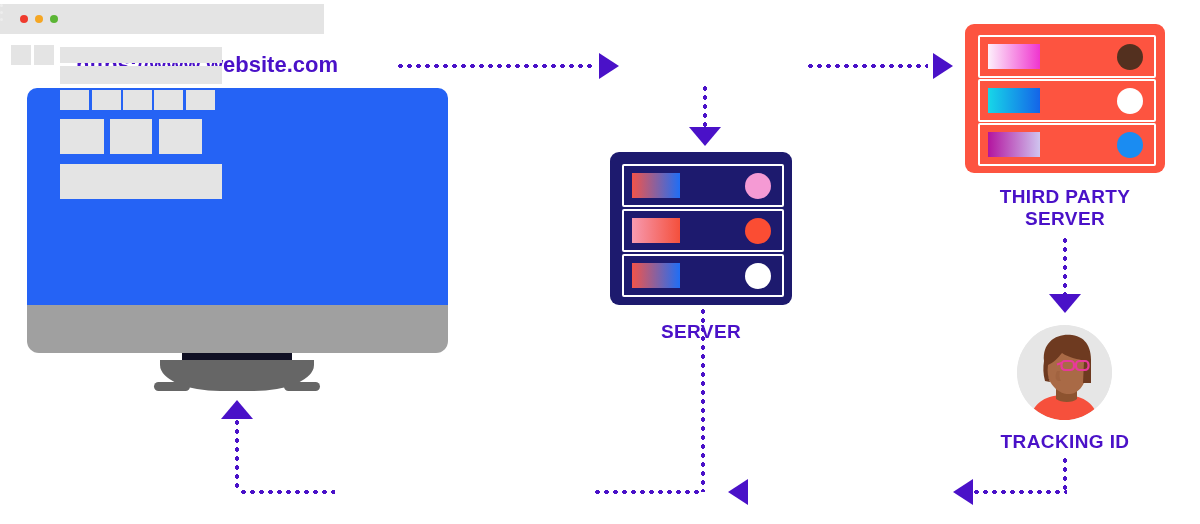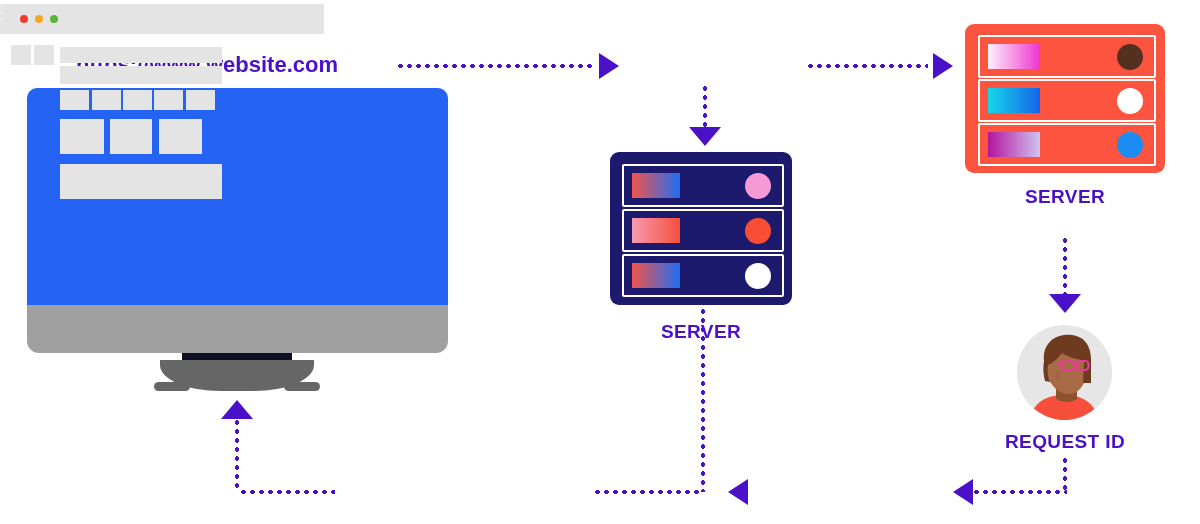--- a/index.html
+++ b/index.html
@@ -195,20 +195,21 @@
     <div class="slot" id="st-slot-2">
       <span class="chip" style="background: linear-gradient(90deg, rgb(23, 215, 232), rgb(20, 100, 232));"></span>
       <span class="led" style="background: rgb(255, 255, 255);"></span>
     </div>
     <div class="slot" id="st-slot-3">
       <span class="chip" style="background: linear-gradient(90deg, rgb(179, 20, 159), rgb(207, 196, 239));"></span>
       <span class="led" style="background: rgb(26, 140, 242);"></span>
     </div>
   </div>
   <div class="lbl lbl-node" style="left:965px;top:182px;width:200px;">
+    <div>THIRD PARTY</div>
     <div>SERVER</div>
   </div>
 
   <div class="dotline-v" style="left:1063px;top:232px;height:60px;"></div>
   <div class="arrow arrow-d" style="left:1049px;top:290px;"></div>
 
   <div id="avatar" class="abs">
     <svg width="95" height="95" viewBox="0 0 95 95">
       <defs>
         <clipPath id="avclip">
@@ -230,21 +231,21 @@
           <rect x="44.5" y="36" width="12.5" height="9" rx="3.5"></rect>
           <rect x="59" y="36" width="12.5" height="9" rx="3.5"></rect>
           <line x1="57" y1="39.5" x2="59" y2="39.5"></line>
           <line x1="44.5" y1="38" x2="40" y2="39.5"></line>
         </g>
 
         <path d="M40 46 C38 50 38 54 41 56 L44 56 C42 53 42 49 43 46 Z" fill="#9a5c3c" opacity="0.55"></path>
       </g>
     </svg>
   </div>
-  <div class="lbl lbl-node" style="left:965px;top:427px;width:200px;">REQUEST ID</div>
+  <div class="lbl lbl-node" style="left:965px;top:427px;width:200px;">TRACKING ID</div>
 
   <div class="dotline-v" style="left:1063px;top:452px;height:36px;"></div>
   <div class="dotline-h" style="left:972px;top:486px;width:95px;"></div>
   <div class="arrow arrow-l" style="left:953px;top:475px;"></div>
 
 
   <div class="arrow arrow-l" style="left:728px;top:475px;"></div>
 
   <div class="dotline-v" style="left:701px;top:303px;height:185px;"></div>
   <div class="dotline-h" style="left:593px;top:486px;width:110px;"></div>

